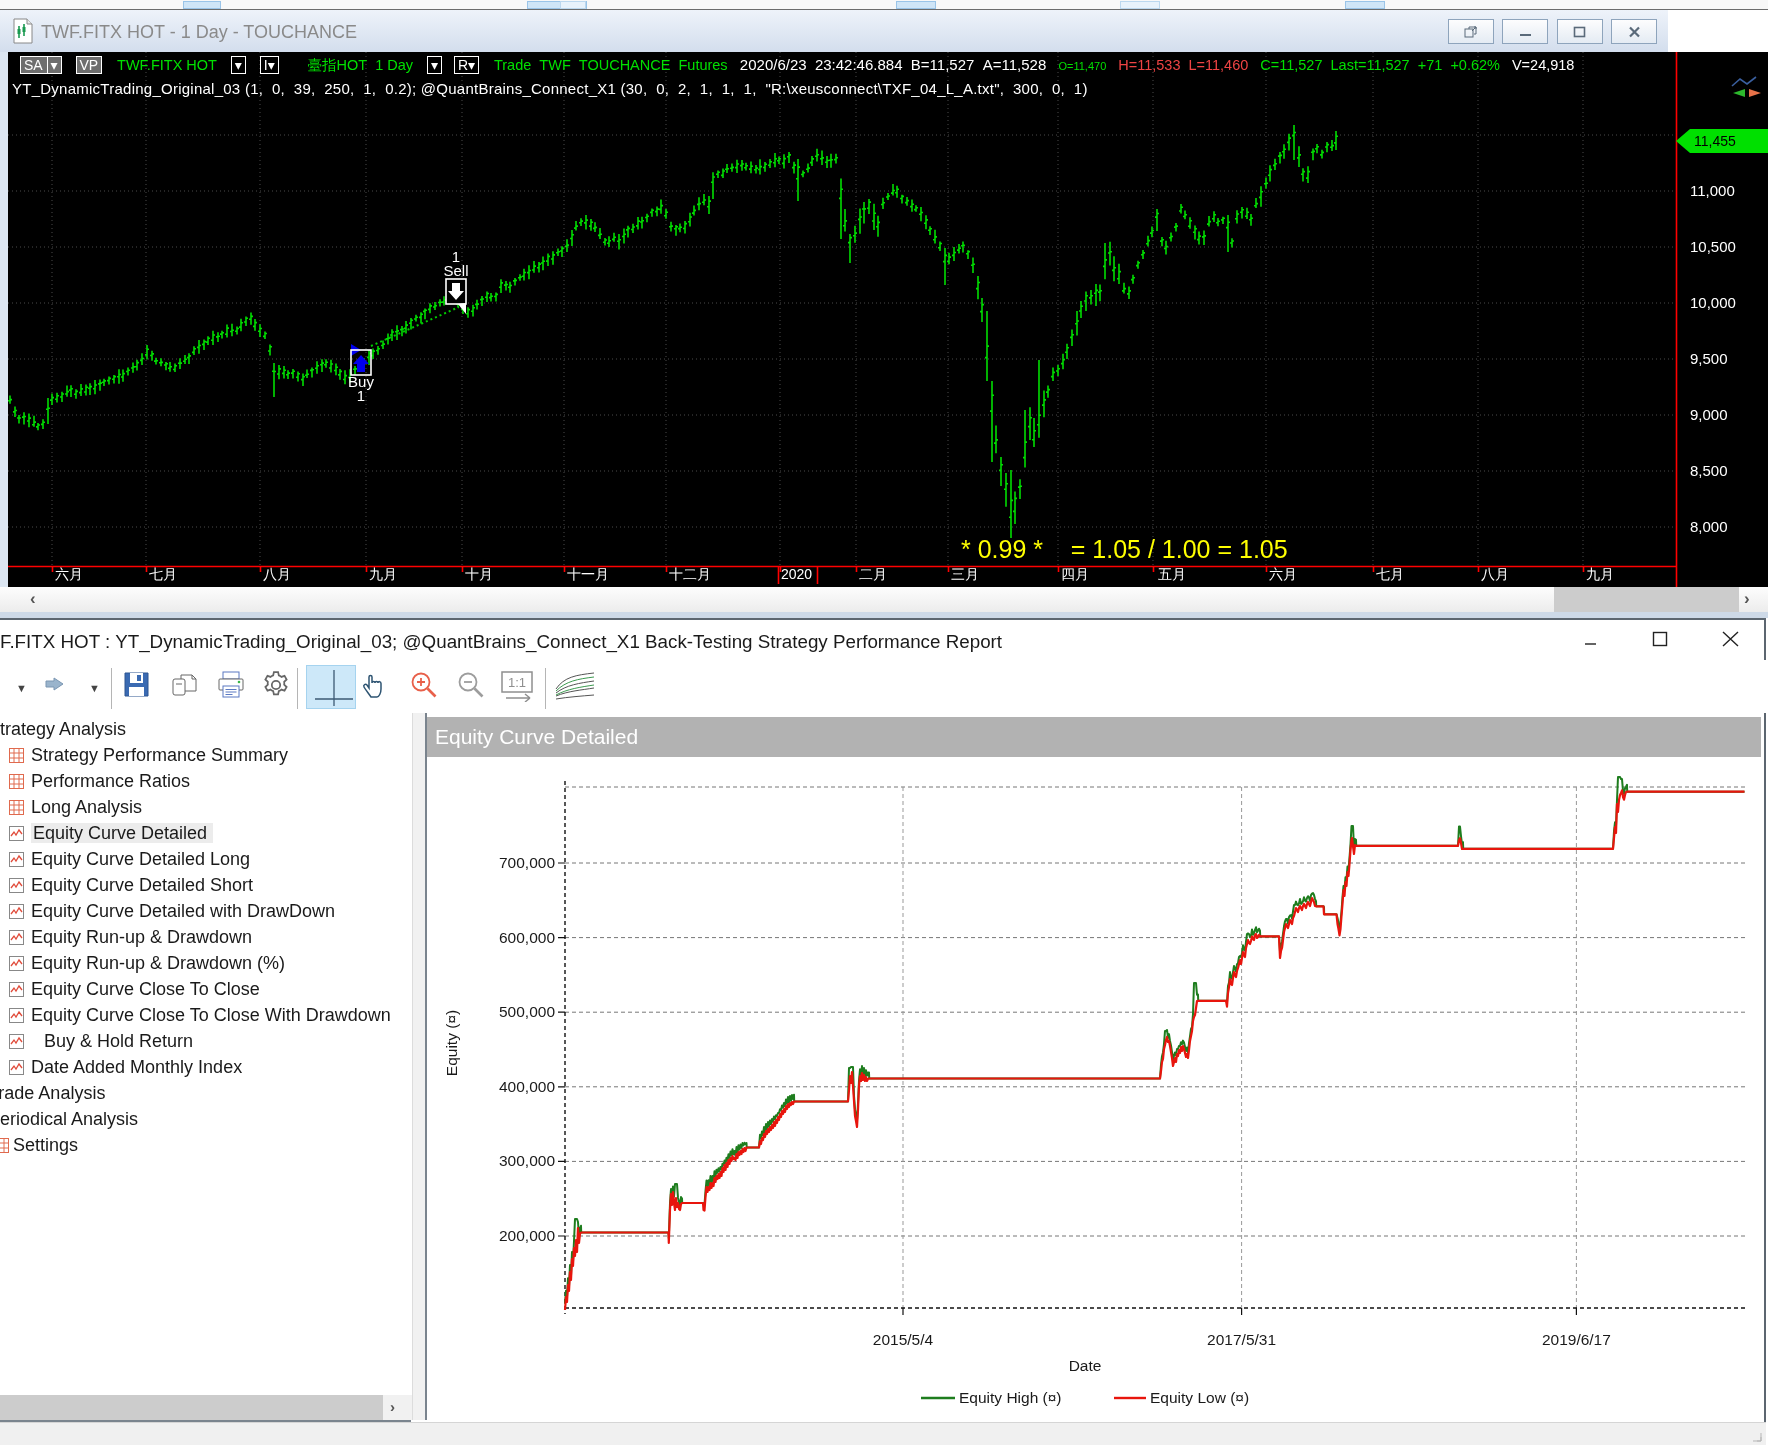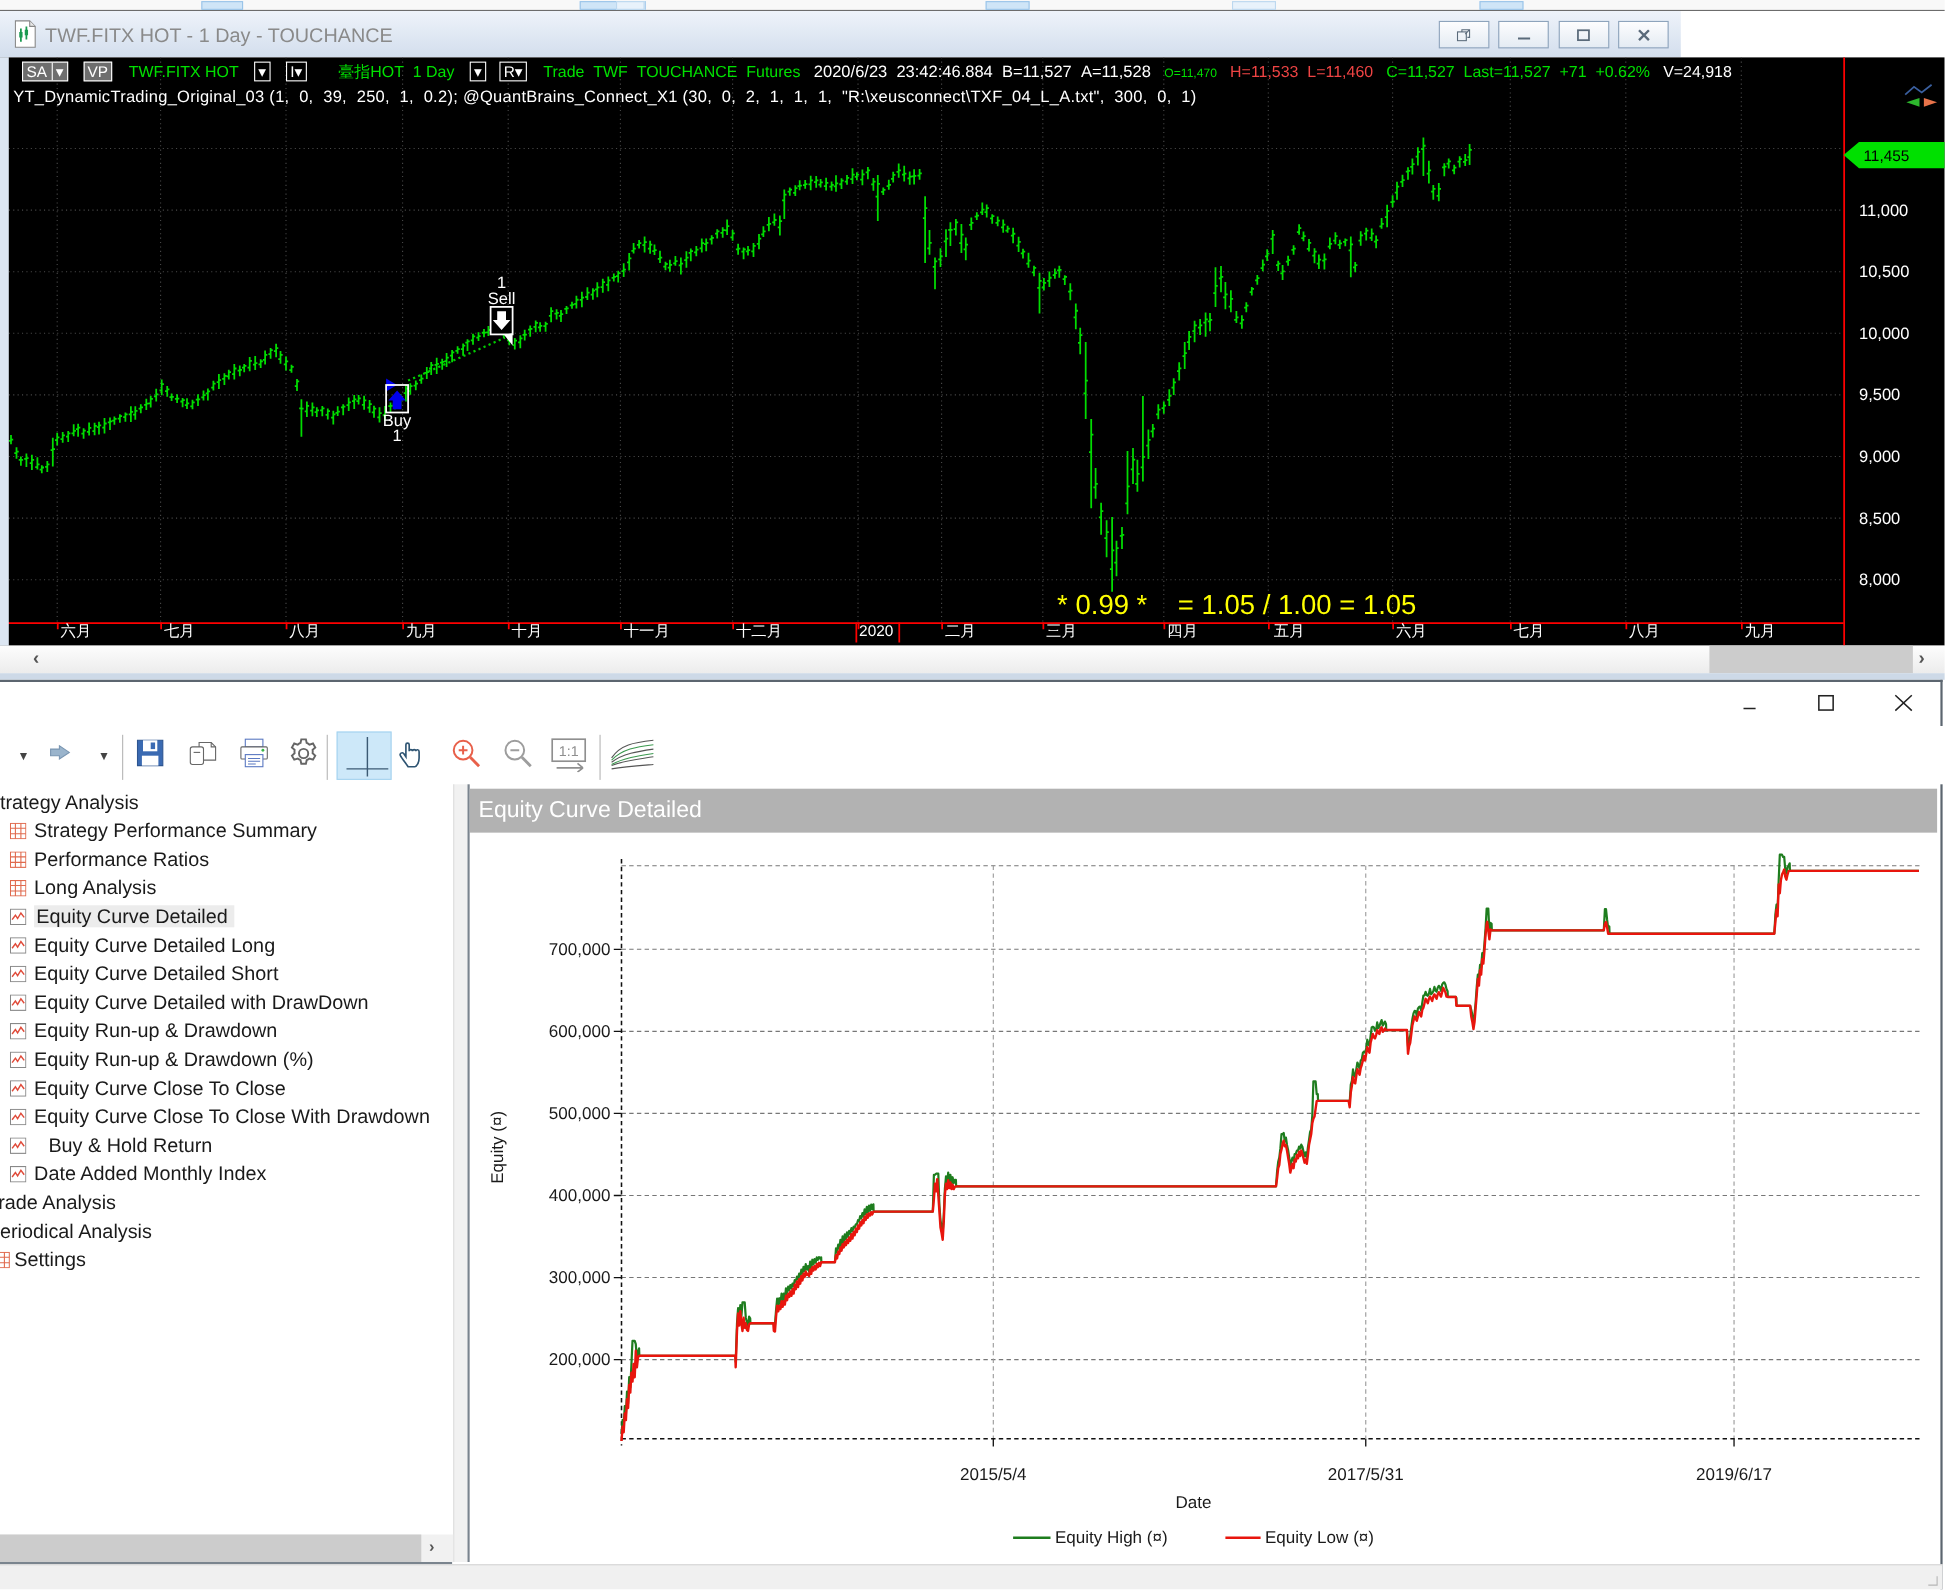--- a/index.html
+++ b/index.html
@@ -23,21 +23,21 @@
 
 <div style="position:absolute;left:0;top:0;width:1768px;height:10px;background:#f8f8f8;border-bottom:1px solid #6c6c6c">
   <div style="position:absolute;left:183px;top:1px;width:38px;height:8px;background:#cfe5f7;border:1px solid #9ac4e8"></div>
   <div style="position:absolute;left:527px;top:1px;width:60px;height:8px;background:#cfe5f7;border:1px solid #9ac4e8"></div>
   <div style="position:absolute;left:560px;top:1px;width:26px;height:8px;background:#e8f2fb;border:1px solid #bcd8ef"></div>
   <div style="position:absolute;left:896px;top:1px;width:40px;height:8px;background:#cfe5f7;border:1px solid #9ac4e8"></div>
   <div style="position:absolute;left:1120px;top:1px;width:40px;height:8px;background:#e8f2fb;border:1px solid #bcd8ef"></div>
   <div style="position:absolute;left:1345px;top:1px;width:40px;height:8px;background:#cfe5f7;border:1px solid #9ac4e8"></div>
 </div>
 
-<div style="position:absolute;left:0;top:10px;width:1528px;height:42px;background:linear-gradient(#eef3fa,#d3deed)">
+<div style="position:absolute;left:0;top:10px;width:1668px;height:42px;background:linear-gradient(#eef3fa,#d3deed)">
   <svg width="20" height="26" viewBox="0 0 20 26" style="position:absolute;left:13px;top:8px">
     <path d="M1 1h13l5 5v19h-18z" fill="#fff" stroke="#888"></path>
     <path d="M14 1v5h5" fill="#e8e8e8" stroke="#888"></path>
     <path d="M6 8v12M11 6v12" stroke="#1a9a50" stroke-width="1.6"></path>
     <path d="M4.5 11h3v5h-3zM9.5 9h3v5h-3z" fill="#1a9a50"></path>
   </svg>
   <div style="position:absolute;left:41px;top:12px;font-size:18px;color:#8a8a8a">TWF.FITX HOT - 1 Day - TOUCHANCE</div>
   <div style="position:absolute;right:11px;top:9px">
     <span style="display:inline-block;width:46px;height:25px;border:1px solid #8ea4bc;background:linear-gradient(#fdfdfe,#e4ebf3);text-align:center;margin-left:4px"><svg width="13" height="12" viewBox="0 0 13 12" style="margin-top:6px">
             <rect x="1" y="3" width="8" height="8" fill="none" stroke="#5a6a7a"></rect>
@@ -134,20 +134,21 @@
 <div style="position:absolute;left:12px;top:80px;color:#fff;font-size:15px;letter-spacing:0.25px;white-space:nowrap">YT_DynamicTrading_Original_03 (1,&nbsp;&nbsp;0,&nbsp;&nbsp;39,&nbsp;&nbsp;250,&nbsp;&nbsp;1,&nbsp;&nbsp;0.2); @QuantBrains_Connect_X1 (30,&nbsp;&nbsp;0,&nbsp;&nbsp;2,&nbsp;&nbsp;1,&nbsp;&nbsp;1,&nbsp;&nbsp;1,&nbsp;&nbsp;"R:\xeusconnect\TXF_04_L_A.txt",&nbsp;&nbsp;300,&nbsp;&nbsp;0,&nbsp;&nbsp;1)</div>
 
 <div style="position:absolute;left:0;top:587px;width:1768px;height:25px;background:linear-gradient(#fdfdfd,#ececec)">
   <div style="position:absolute;left:30px;top:2px;color:#555;font-size:17px;font-weight:bold">‹</div>
   <div style="position:absolute;left:1554px;top:0;width:185px;height:25px;background:#ccc"></div>
   <div style="position:absolute;left:1744px;top:2px;color:#555;font-size:17px;font-weight:bold">›</div>
 </div>
 <div style="position:absolute;left:0;top:612px;width:1768px;height:6px;background:#cdd9e7"></div>
 
 <div style="position:absolute;left:0;top:618px;width:1766px;height:827px;background:#fff;border-top:2px solid #5c6670;border-right:2px solid #5c6670">
+  <div style="position:absolute;left:0px;top:11px;font-size:18.8px;color:#1a1a1a;white-space:nowrap">F.FITX HOT : YT_DynamicTrading_Original_03; @QuantBrains_Connect_X1 Back-Testing Strategy Performance Report</div>
   <svg width="13" height="12" style="position:absolute;left:1584px;top:17px">
         <path d="M1 7h11" stroke="#222" stroke-width="1.4"></path>
       </svg>
   <svg width="16" height="16" style="position:absolute;left:1652px;top:11px">
         <rect x="1.5" y="1.5" width="13" height="13" fill="none" stroke="#222" stroke-width="1.4"></rect>
       </svg>
   <svg width="17" height="16" style="position:absolute;left:1722px;top:11px">
         <path d="M1 1l15 14M16 1L1 15" stroke="#222" stroke-width="1.4"></path>
       </svg>
 </div>

